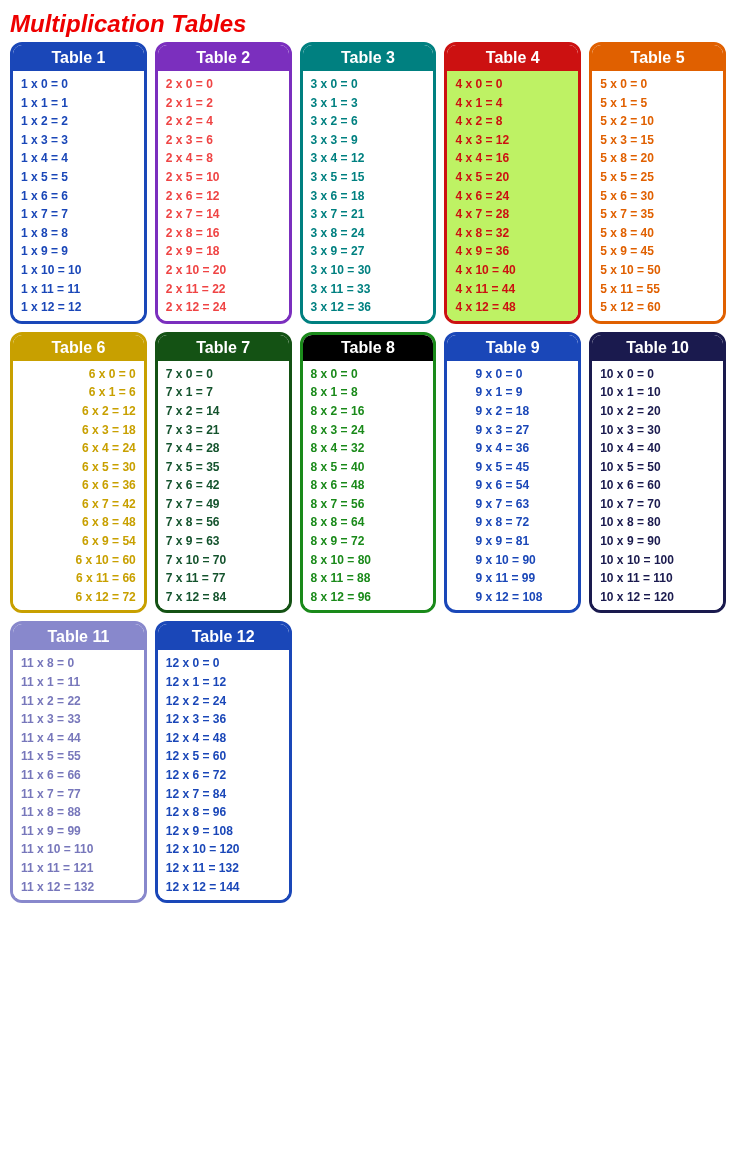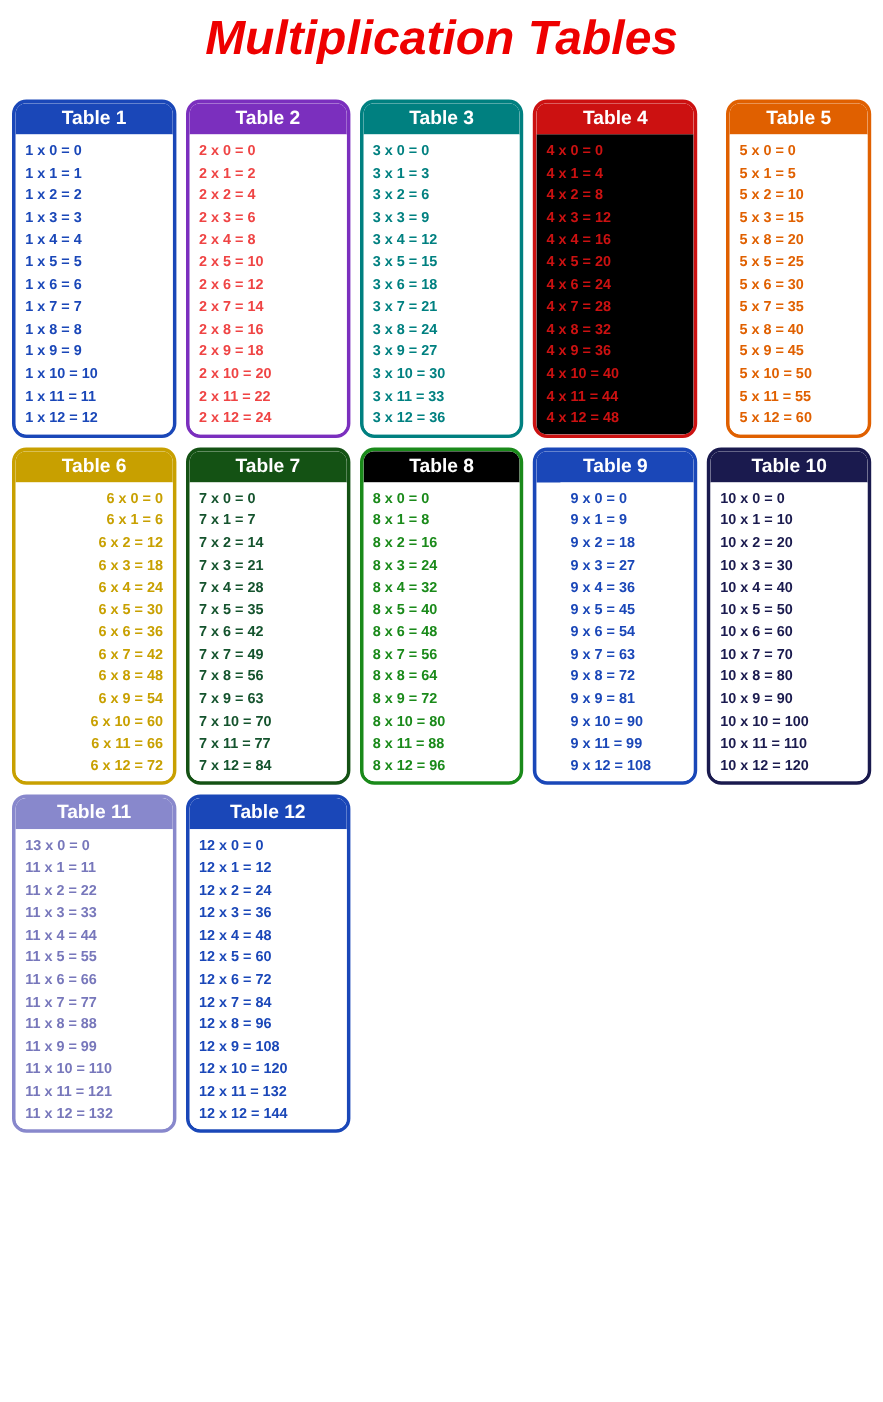--- a/index.html
+++ b/index.html
@@ -4,25 +4,24 @@
   <style>
     * { box-sizing: border-box; margin: 0; padding: 0; }
     body {
       background: #fff;
       font-family: Arial, sans-serif;
       width: 736px;
       min-height: 1168px;
       padding: 10px;
     }
     .page-title {
-      text-align: center;
-      font-size: 40px;
+      font-size: 24px;
       font-weight: bold;
       color: #e00;
-      margin-bottom: 28px;
+      margin-bottom: 4px;
       font-style: italic;
     }
     .grid {
       display: grid;
       grid-template-columns: repeat(5, 1fr);
       gap: 8px;
     }
     .table-card {
       border-radius: 12px;
       border: 3px solid;
@@ -50,23 +49,23 @@
     .t2 { border-color: #7b2fbe; }
     .t2 .card-header { background: #7b2fbe; }
     .t2 .card-body { color: #ef4444; background: #fff; }
     
     .t3 { border-color: #008080; }
     .t3 .card-header { background: #008080; }
     .t3 .card-body { color: #008080; background: #fff; }
     
     .t4 { border-color: #cc1111; }
     .t4 .card-header { background: #cc1111; }
-    .t4 .card-body { color: #cc1111; background: #000000; }
-    
-    .t5 { border-color: #e06000; margin-left: 16px; }
+    .t4 .card-body { color: #cc1111; background: #bef264; }
+    
+    .t5 { border-color: #e06000; }
     .t5 .card-header { background: #e06000; }
     .t5 .card-body { color: #e06000; background: #fff; }
     
     .t6 { border-color: #c8a000; }
     .t6 .card-header { background: #c8a000; }
     .t6 .card-body { color: #c8a000; background: #fff; text-align: right; }
     
     .t7 { border-color: #145214; }
     .t7 .card-header { background: #145214; }
     .t7 .card-body { color: #14532d; background: #fff; }
@@ -272,21 +271,21 @@
         <div>10 x 8 = 80</div>
         <div>10 x 9 = 90</div>
         <div>10 x 10 = 100</div>
         <div>10 x 11 = 110</div>
         <div>10 x 12 = 120</div>
       </div>
     </div>
     <div class="table-card t11">
       <div class="card-header">Table 11</div>
       <div class="card-body">
-        <div>13 x 0 = 0</div>
+        <div>11 x 8 = 0</div>
         <div>11 x 1 = 11</div>
         <div>11 x 2 = 22</div>
         <div>11 x 3 = 33</div>
         <div>11 x 4 = 44</div>
         <div>11 x 5 = 55</div>
         <div>11 x 6 = 66</div>
         <div>11 x 7 = 77</div>
         <div>11 x 8 = 88</div>
         <div>11 x 9 = 99</div>
         <div>11 x 10 = 110</div>

